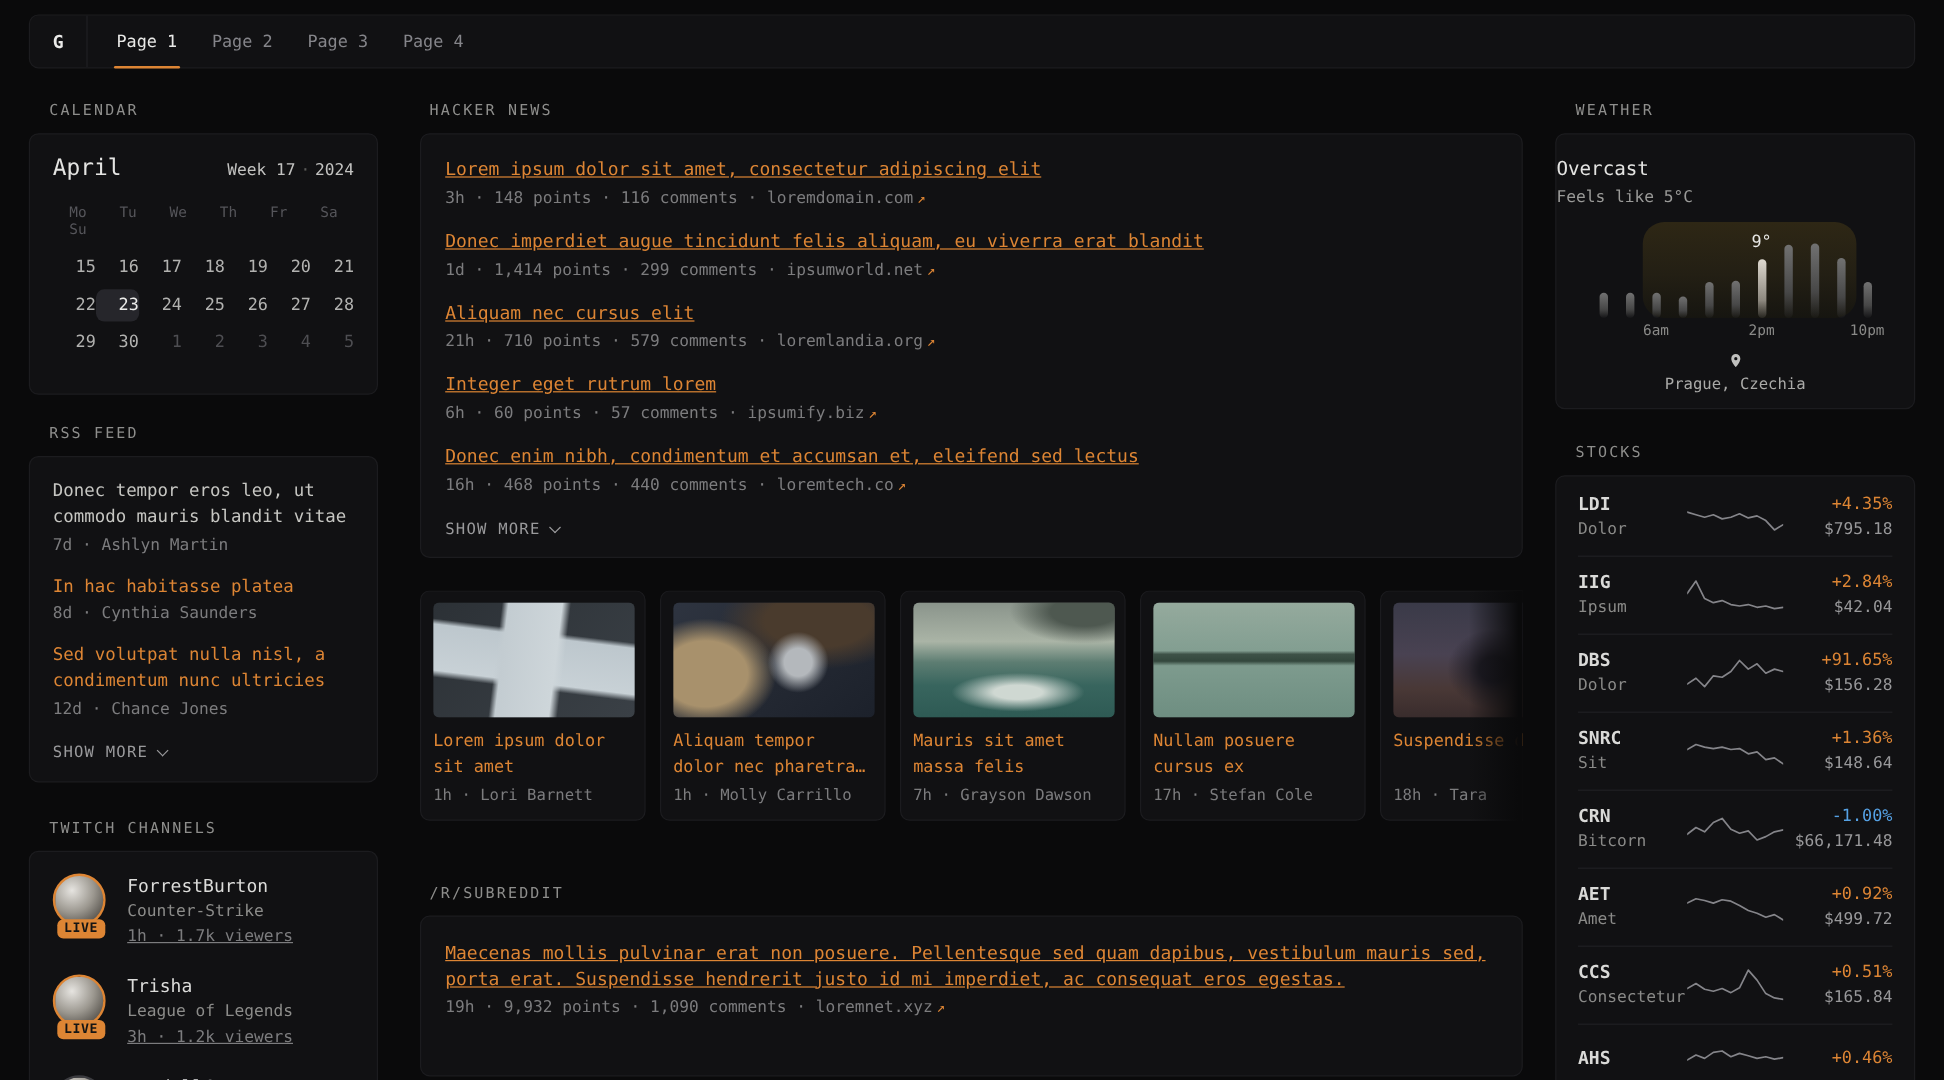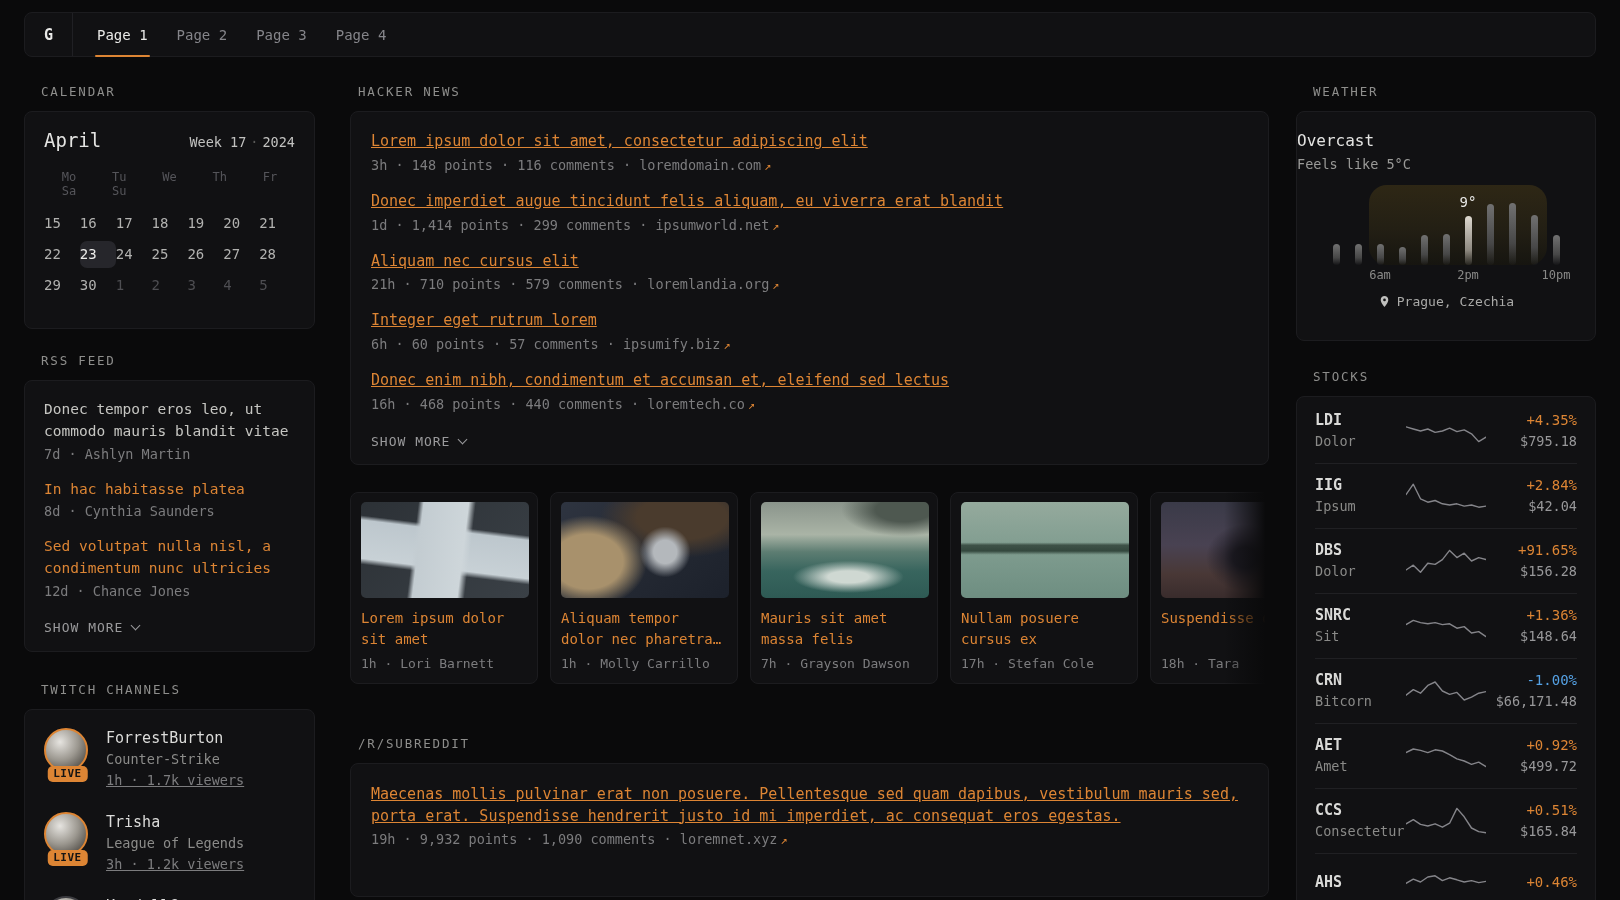--- a/index.html
+++ b/index.html
@@ -26,25 +26,25 @@
   .col-right{left:1296px;width:300px;}
   .sec-h{font-size:12.5px;font-weight:400;color:var(--head);letter-spacing:1.8px;margin:0 0 12px 17px;}
   .col-main .sec-h{margin-left:8px;}
   .card{background:var(--card-bg);border:1px solid var(--card-border);border-radius:8px;}
   
   .cal-card{padding:17px 19px 29px;}
   .cal-head{display:flex;justify-content:space-between;align-items:baseline;}
   .cal-month{font-size:19px;color:#e4e4e2;}
   .cal-week{font-size:13.5px;color:#c2c2c0;}
   .cal-week .sep{color:#5a5a58;margin:0 4px;}
-  .cal-row{display:grid;grid-template-columns:repeat(5,1fr);}
+  .cal-row{display:grid;grid-template-columns:repeat(6,1fr);}
   .cal-weekdays{margin-top:19px;}
   .cal-weekdays span{font-size:12px;color:var(--dim);text-align:center;}
   .cal-grid{display:grid;grid-template-columns:repeat(7,1fr);row-gap:4px;margin-top:12px;}
-  .cal-day{height:27px;line-height:27px;text-align:left;font-size:14px;color:#b2b2b0;border-radius:7px;}
+  .cal-day{height:27px;line-height:27px;text-align:right;font-size:14px;color:#b2b2b0;border-radius:7px;}
   .cal-day.muted{color:#4e4e52;}
   .cal-day.selected{background:#26262b;color:#ececea;}
   
   .list-card{padding:18px 19px 16px;}
   .feed-item{margin-bottom:17px;}
   .feed-title{font-size:14.5px;line-height:1.5;color:var(--accent);cursor:pointer;display:block;}
   .feed-title.plain{color:#c6c6c2;}
   .feed-meta{font-size:13.5px;color:var(--meta);margin-top:3px;}
   .show-more{font-size:13px;color:#9a9a9c;letter-spacing:1px;cursor:pointer;display:inline-flex;align-items:center;margin-top:4px;}
   .chev{display:inline-block;width:7px;height:7px;border-right:1.5px solid currentColor;
@@ -107,21 +107,21 @@
   .wx-daylight{position:absolute;left:36px;width:178px;top:0;height:80px;border-radius:18px;
      background:linear-gradient(180deg,#2e2715 0%,#231f14 55%,#161510 100%);}
   .wx-bars{position:absolute;left:0;top:0;width:227px;height:80px;display:flex;
      align-items:flex-end;gap:15px;}
   .wx-bar{width:7px;border-radius:4px;
      background:linear-gradient(180deg,#717171,#474747 65%,rgba(50,50,50,.12));}
   .wx-bar.current{background:linear-gradient(180deg,#ded9d0,#8d887f 70%,rgba(130,125,115,.15));}
   .wx-peak{position:absolute;font-size:14px;color:#e8e8e6;transform:translateX(-50%);}
   .wx-time{position:absolute;top:83px;font-size:12px;color:#8a8a88;transform:translateX(-50%);}
   .wx-loc{margin-top:13px;font-size:13px;color:#aaaaa8;display:flex;align-items:center;
-     justify-content:center;gap:6px;}
+     justify-content:center;gap:6px;flex-direction:column;}
   
   .stocks-card{padding:2px 18px;height:520px;}
   .stock-row{display:flex;align-items:center;padding:11px 0;cursor:pointer;}
   .stock-row + .stock-row{border-top:1px solid #202023;}
   .stock-left{width:92px;}
   .stock-sym{font-size:15px;font-weight:bold;color:#dadad8;line-height:21px;}
   .stock-name{font-size:13.5px;color:#8a8a88;line-height:21px;}
   .stock-spark{flex:1;display:flex;justify-content:center;}
   .stock-right{width:92px;text-align:right;}
   .stock-change{font-size:14px;line-height:21px;color:var(--accent);}

